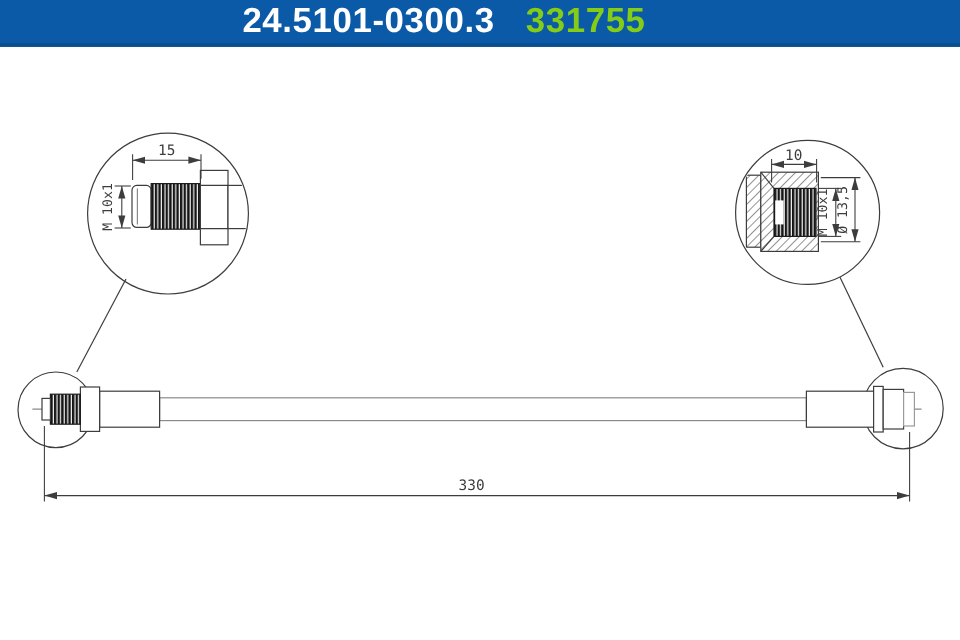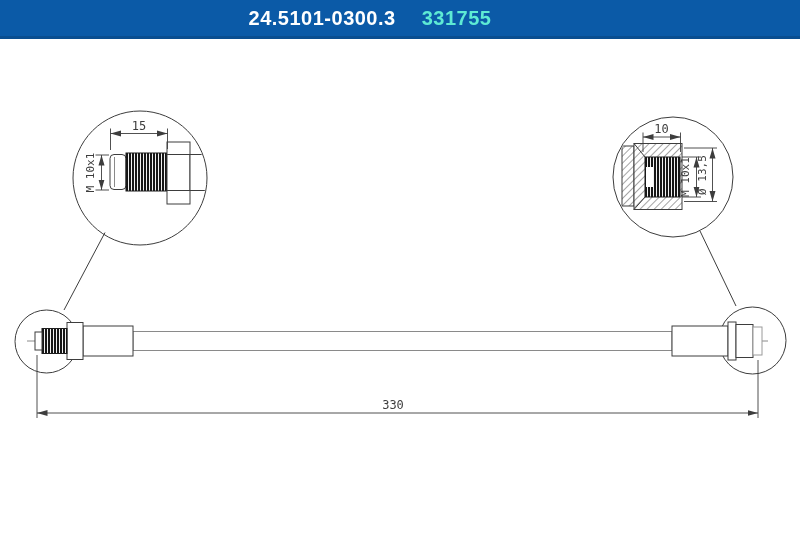--- a/index.html
+++ b/index.html
@@ -2,34 +2,34 @@
 <html><head>
 <meta charset="utf-8">
 <style>
   html,body{margin:0;padding:0;background:#ffffff;}
   #page{position:relative;width:800px;height:533px;background:#ffffff;overflow:hidden;
         font-family:"Liberation Sans",sans-serif;}
   #header{position:absolute;left:0;top:0;width:800px;height:39px;
           background:#0b5aa7;border-bottom:3px solid #0a4e90;box-sizing:border-box;
           display:flex;align-items:center;justify-content:center;}
   #header .titles{display:flex;gap:26px;transform:translateX(-30px);}
-  #header span{color:#ffffff;font-weight:bold;font-size:20px;letter-spacing:0.5px;
+  #header span{color:#ffffff;font-weight:bold;font-size:29px;letter-spacing:0.5px;
                line-height:36px;white-space:nowrap;}
   #drawing{position:absolute;left:0;top:0;width:800px;height:533px;}
   svg text{font-family:"DejaVu Sans Mono","Liberation Mono",monospace;fill:#3d3d3d;}
 </style>
 </head>
 <body>
 
 <div id="page">
 
   <div id="header" style="background: rgb(11, 90, 167); border-bottom-color: rgb(10, 78, 144);">
     <div class="titles">
       <span style="color: rgb(255, 255, 255);">24.5101-0300.3</span>
-      <span style="color: #5eead4;">331755</span>
+      <span style="color: #84cc16;">331755</span>
     </div>
   </div>
 
   <svg id="drawing" viewBox="0 0 800 533" xmlns="http://www.w3.org/2000/svg">
     <defs>
       <marker id="arr" markerUnits="userSpaceOnUse" markerWidth="12" markerHeight="8" refX="10.5" refY="4" orient="auto-start-reverse">
         <path d="M0,1 L10.5,4 L0,7 Z" fill="#3d3d3d"></path>
       </marker>
       <pattern id="pThread" width="3" height="3" patternUnits="userSpaceOnUse">
         <rect width="3" height="3" fill="#161616"></rect>

